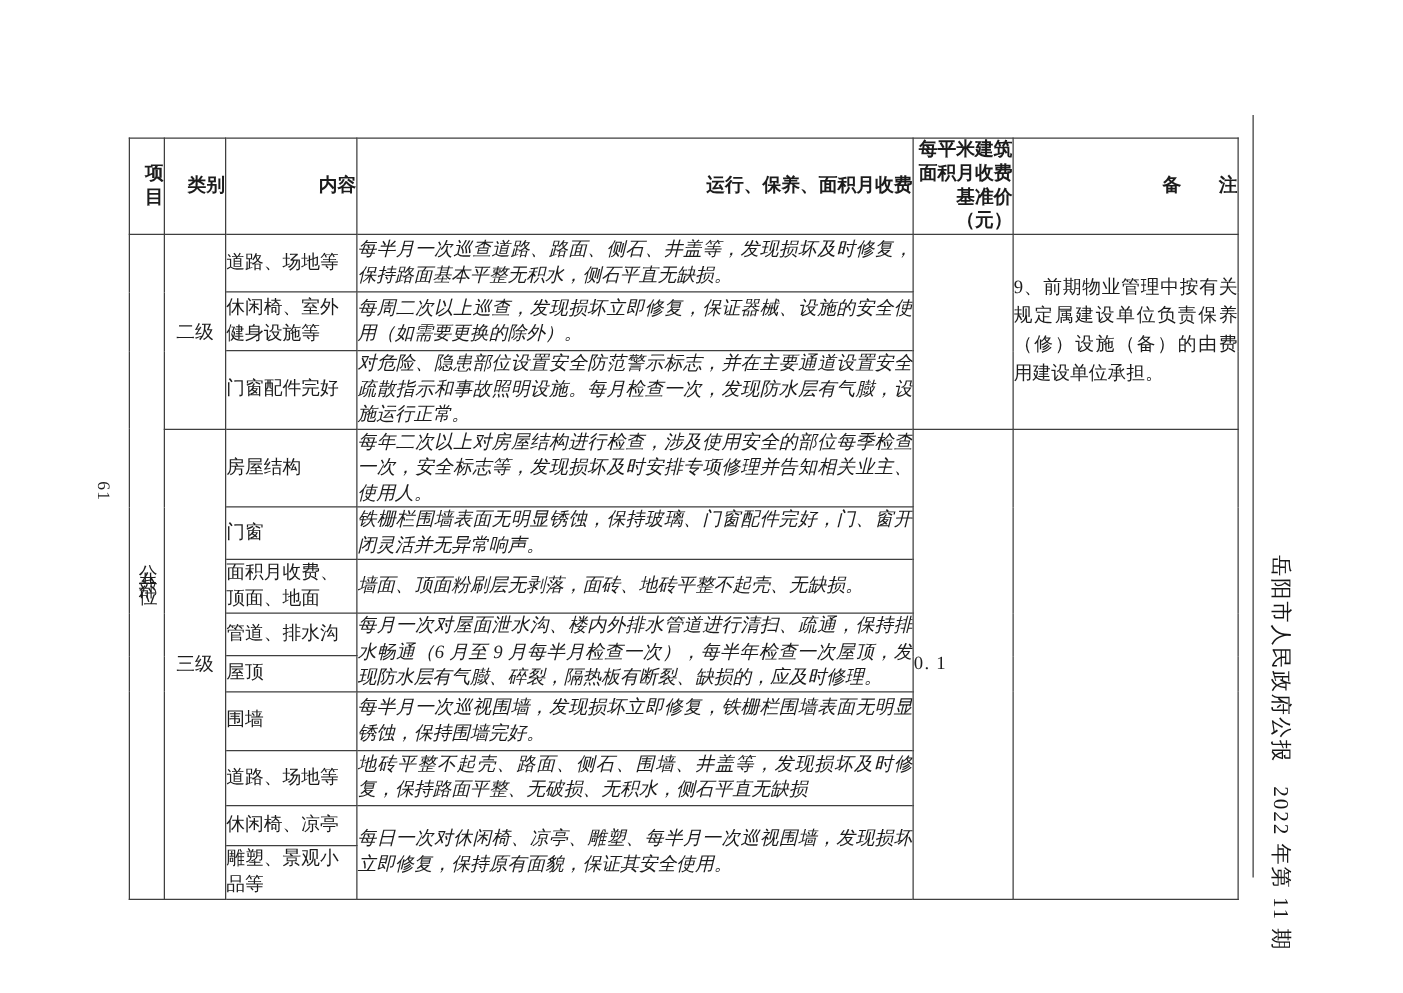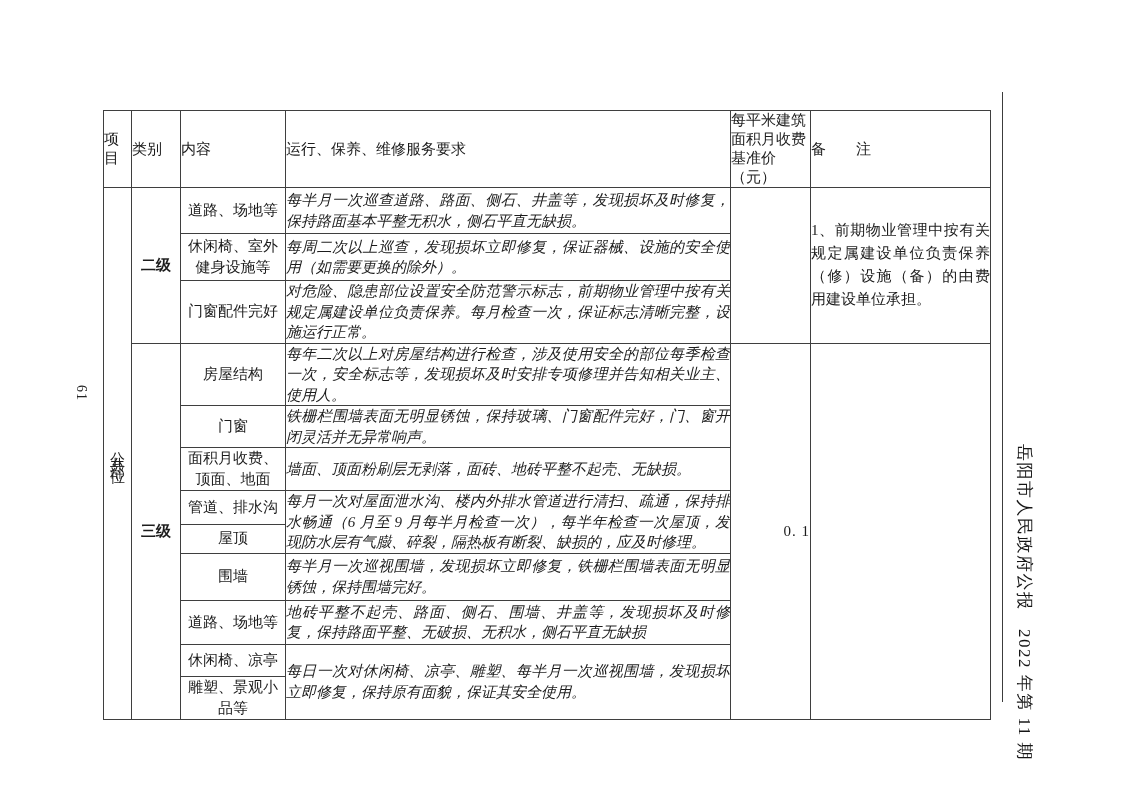--- a/index.html
+++ b/index.html
@@ -59,47 +59,48 @@
     table-layout: fixed;
   }
   .doc-table td {
     border: 1px solid #3f3f3f;
     font-size: 15px;
     vertical-align: middle;
     padding: 0;
     overflow: hidden;
   }
   .hdr {
-    text-align: left;
+    text-align: right;
     line-height: 19px;
     padding: 2px 1px;
+    font-weight: bold;
   }
   .prewrap { white-space: pre-line; }
-  .cat-cell { text-align: center; font-weight: bold; }
+  .cat-cell { text-align: center; }
   .project-cell { text-align: center; }
   .project-cell .vtext {
     display: inline-block;
     writing-mode: vertical-rl;
     letter-spacing: 6px;
     line-height: 26px;
     font-size: 15px;
   }
   .content-cell {
     padding: 2px 3px 2px 9px;
     line-height: 21px;
-    text-align: center;
+    text-align: left;
   }
   .req-cell {
     padding: 2px 5px 2px 8px;
     line-height: 20.5px;
     text-align: justify;
     font-style: italic;
   }
   .price-cell {
-    text-align: right;
+    text-align: left;
     font-size: 15px;
     letter-spacing: 1px;
   }
   .note-cell {
     padding: 4px 9px;
     line-height: 23px;
     text-align: justify;
     font-size: 15px;
   }
 </style>
@@ -120,47 +121,47 @@
       <col style="width:445px">
       <col style="width:80px">
       <col style="width:180px">
     </colgroup>
 
     <tbody>
         <tr style="height:75px">
       <td class="hdr">项目</td>
       <td class="hdr">类别</td>
       <td class="hdr">内容</td>
-      <td class="hdr">运行、保养、维修服务要求</td>
+      <td class="hdr">运行、保养、面积月收费</td>
       <td class="hdr prewrap">每平米建筑
 面积月收费
 基准价
 （元）</td>
       <td class="hdr">备　　注</td>
     </tr>
 
     <tr style="height:46px">
       <td class="project-cell" rowspan="12">
         <span class="vtext">公共部位</span>
       </td>
       <td class="cat-cell" rowspan="3">二级</td>
       <td class="content-cell">道路、场地等</td>
       <td class="req-cell">每半月一次巡查道路、路面、侧石、井盖等，发现损坏及时修复，保持路面基本平整无积水，侧石平直无缺损。</td>
       <td class="price-cell" rowspan="3"></td>
-      <td class="note-cell" rowspan="3">1、前期物业管理中按有关规定属建设单位负责保养（修）设施（备）的由费用建设单位承担。</td>
+      <td class="note-cell" rowspan="3">9、前期物业管理中按有关规定属建设单位负责保养（修）设施（备）的由费用建设单位承担。</td>
     </tr>
 
     <tr style="height:47px">
       <td class="content-cell">休闲椅、室外健身设施等</td>
       <td class="req-cell">每周二次以上巡查，发现损坏立即修复，保证器械、设施的安全使用（如需要更换的除外）。</td>
     </tr>
 
     <tr style="height:55px">
       <td class="content-cell">门窗配件完好</td>
-      <td class="req-cell">对危险、隐患部位设置安全防范警示标志，前期物业管理中按有关规定属建设单位负责保养。每月检查一次，保证标志清晰完整，设施运行正常。</td>
+      <td class="req-cell">对危险、隐患部位设置安全防范警示标志，并在主要通道设置安全疏散指示和事故照明设施。每月检查一次，发现防水层有气臌，设施运行正常。</td>
     </tr>
 
     <tr style="height:56px">
       <td class="cat-cell" rowspan="9">三级</td>
       <td class="content-cell">房屋结构</td>
       <td class="req-cell">每年二次以上对房屋结构进行检查，涉及使用安全的部位每季检查一次，安全标志等，发现损坏及时安排专项修理并告知相关业主、使用人。</td>
       <td class="price-cell" rowspan="9">0. 1</td>
       <td class="note-cell" rowspan="9"></td>
     </tr>
 

